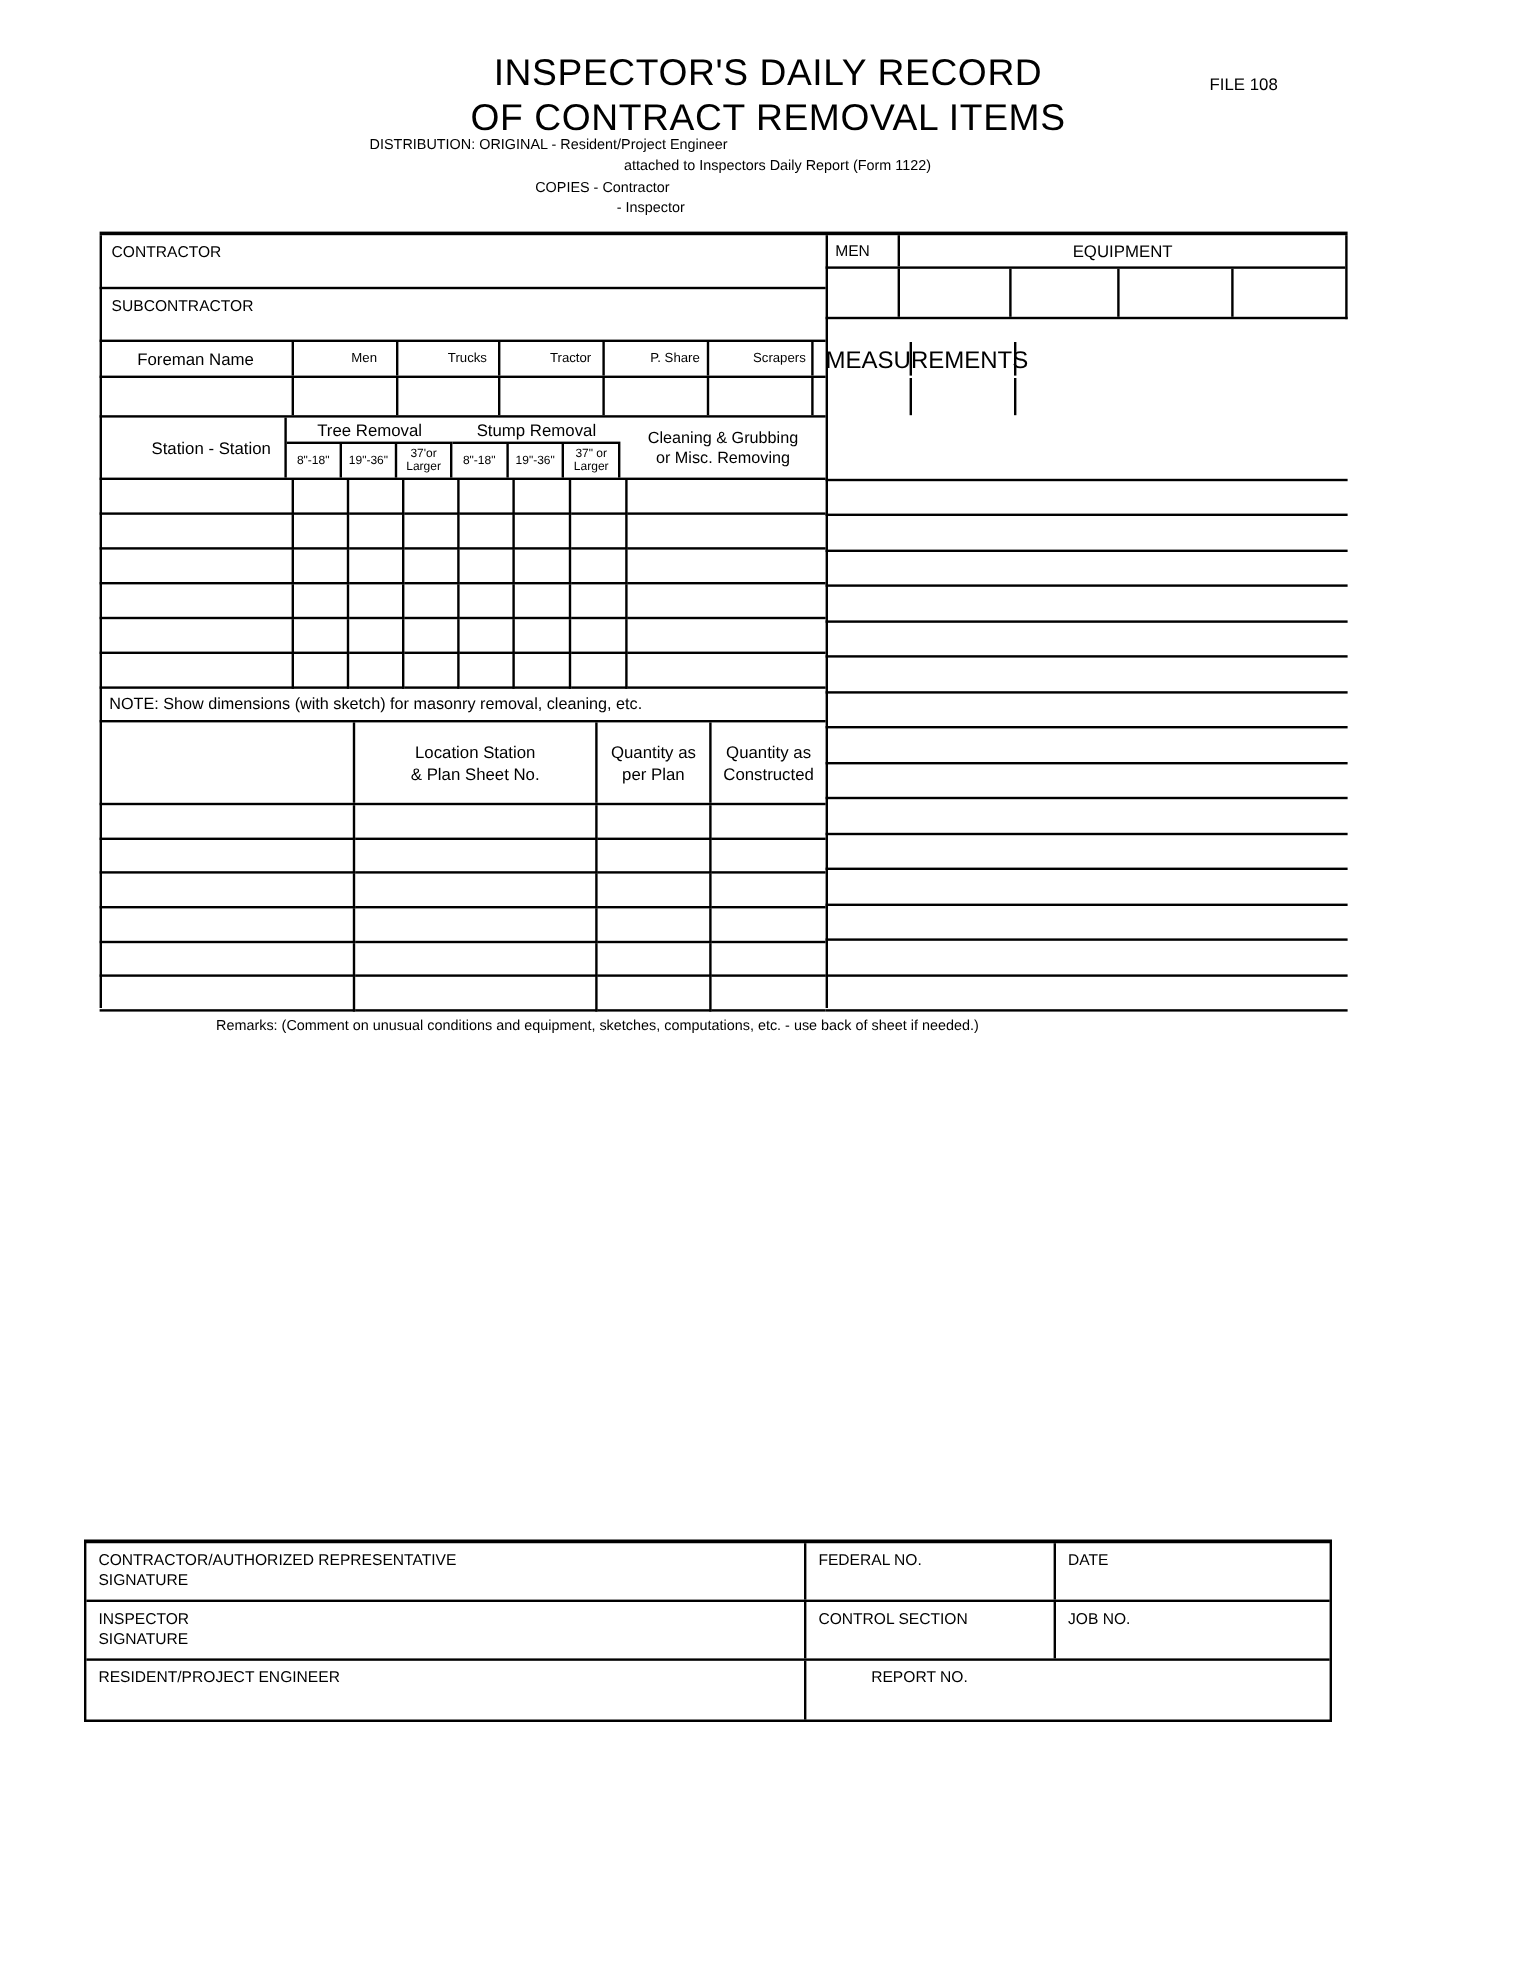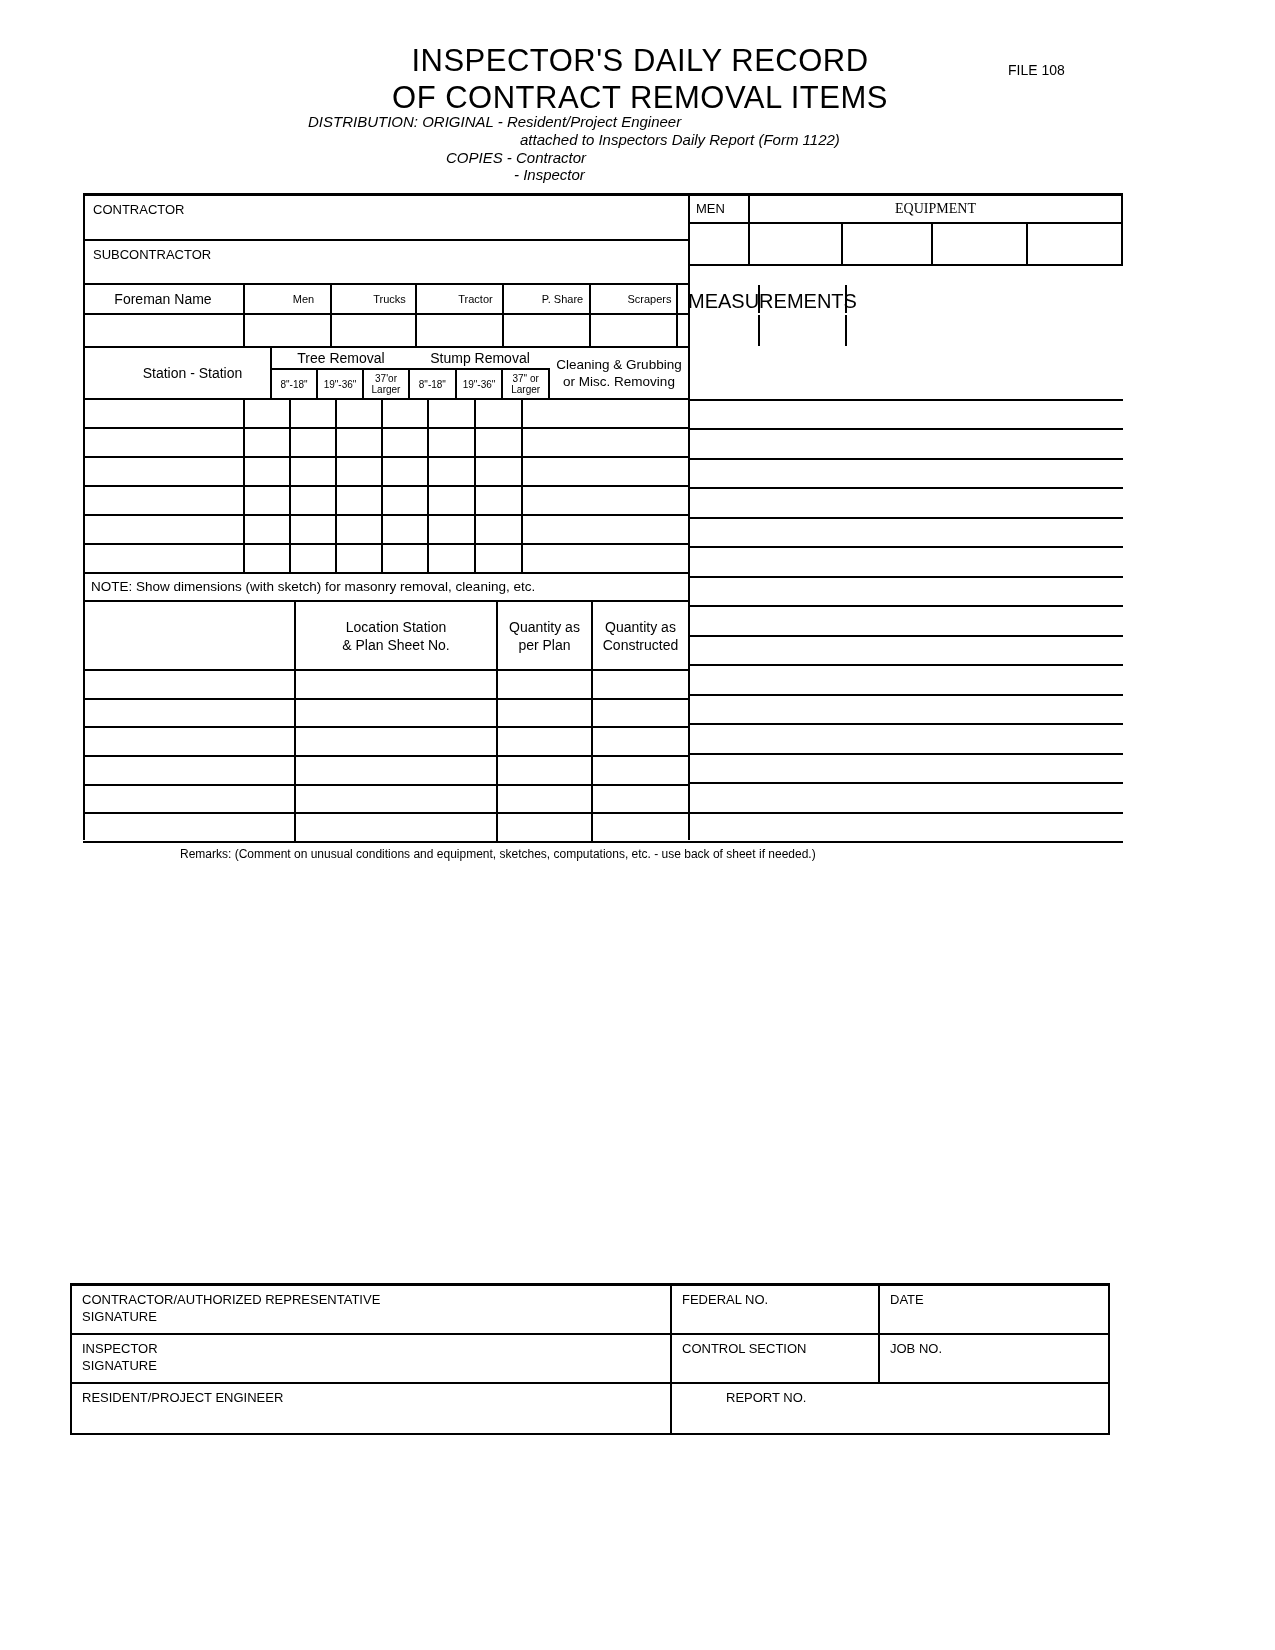--- a/index.html
+++ b/index.html
@@ -6,21 +6,21 @@
   html,body { background:#ffffff; }
   body { font-family:"Liberation Sans","DejaVu Sans",sans-serif; color:#000; }
   .page { position:relative; width:1275px; height:1650px; background:#fff; overflow:hidden; }
   .abs { position:absolute; }
   .pre { white-space:pre-line; }
 
   
   .agency { left:62px; top:46px; width:180px; text-align:center; font-size:13px; line-height:18px; }
   .title { left:280px; top:42px; width:720px; text-align:center; font-size:31px; line-height:37px; letter-spacing:0.5px; }
   .file-no { left:1008px; top:62px; font-size:14px; }
-  .dist { font-size:15px;font-style:italic; }
+  .dist { font-size:12px; }
   .d1 { left:308px; top:113px; }
   .d2 { left:520px; top:131px; }
   .d3 { left:446px; top:149px; }
   .d4 { left:514px; top:166px; }
 
   
   .main { left:83px; top:193px; width:1040px; height:647px; border-top:3px solid #000; }
   .vline-left  { left:0;   top:0; width:2px; height:100%; background:#000; }
   .vline-mid   { left:605px; top:0; width:2px; height:100%; background:#000; }
 
@@ -32,21 +32,21 @@
     grid-template-columns:162px 55px 53px 55px 55px 55px 50px 55px 65px;
     border-bottom:2px solid #000;gap:32px; }
   .foreman-row  { top:89px; height:30px; }
   .foreman-vals { top:119px; height:33px; }
   .foreman-row > div, .foreman-vals .cell { border-right:2px solid #000; display:flex; align-items:center; justify-content:center; }
   .foreman-row > div:nth-child(9n), .foreman-vals .cell:nth-child(9n) { border-right:none; }
   .foreman-name-cell { font-size:14px; }
   .crew-col { font-size:11px; text-align:center; }
 
   .station-section { left:0; top:152px; width:605px; height:52px; display:flex; border-bottom:2px solid #000; }
-  .station-cell { width:189px; border-right:2px solid #000; display:flex; align-items:center; justify-content:center; font-size:14px;padding-left:32px; }
+  .station-cell { width:156px; border-right:2px solid #000; display:flex; align-items:center; justify-content:center; font-size:14px;padding-left:32px; }
   .rem-group { display:flex; flex-direction:column; }
   .tree-group  { width:138px; }
   .stump-group { width:140px; }
   .group-hdr { height:22px; border-bottom:2px solid #000; display:flex; align-items:center; justify-content:center; font-size:14px; }
   .size-row { flex:1; display:flex; }
   .size-cell { flex:1; border-right:2px solid #000; display:flex; align-items:center; justify-content:center;
                font-size:10px; line-height:11px; text-align:center; }
   .cleaning-cell { flex:1; display:flex; align-items:center; justify-content:center; text-align:center;
                    font-size:13.5px; line-height:17px; }
 
@@ -69,21 +69,21 @@
 
   .grid2 { left:0; top:475px; width:605px; height:172px; display:grid;
     grid-template-columns:213px 202px 95px 95px; grid-template-rows:repeat(6,1fr); }
   .grid2 .cell { border-right:2px solid #000; border-bottom:2px solid #000; }
   .grid2 .cell:nth-child(4n) { border-right:none; }
 
   
   .men-grid { left:605px; top:0; width:435px; height:70px; border-right:2px solid #000; border-bottom:2px solid #000; }
   .mg-row1 { height:28px; display:flex; border-bottom:2px solid #000; }
   .men-cell { width:62px; border-right:2px solid #000; font-size:13px; padding:5px 0 0 8px; }
-  .equip-cell { flex:1; text-align:center; font-size:14px; padding-top:5px;font-family:Liberation Serif, serif; }
+  .equip-cell { flex:1; text-align:center; font-size:14px; padding-top:5px; }
   .mg-row2 { height:40px; display:grid; grid-template-columns:62px 93px 90px 95px 95px; }
   .mg-row2 .cell { border-right:2px solid #000; }
   .mg-row2 .cell:nth-child(5n) { border-right:none; }
 
   .measurements-area { left:605px; top:70px; width:435px; height:577px; }
   .meas-label { position:absolute; left:0; top:24px; width:100%; text-align:left; font-size:20px; }
   .ruled { position:absolute; left:0; top:133px; width:435px; height:444px; border-top:2px solid #000;
            display:flex; flex-direction:column; }
   .ruled .cell { flex:1; border-bottom:2px solid #000; }
 

